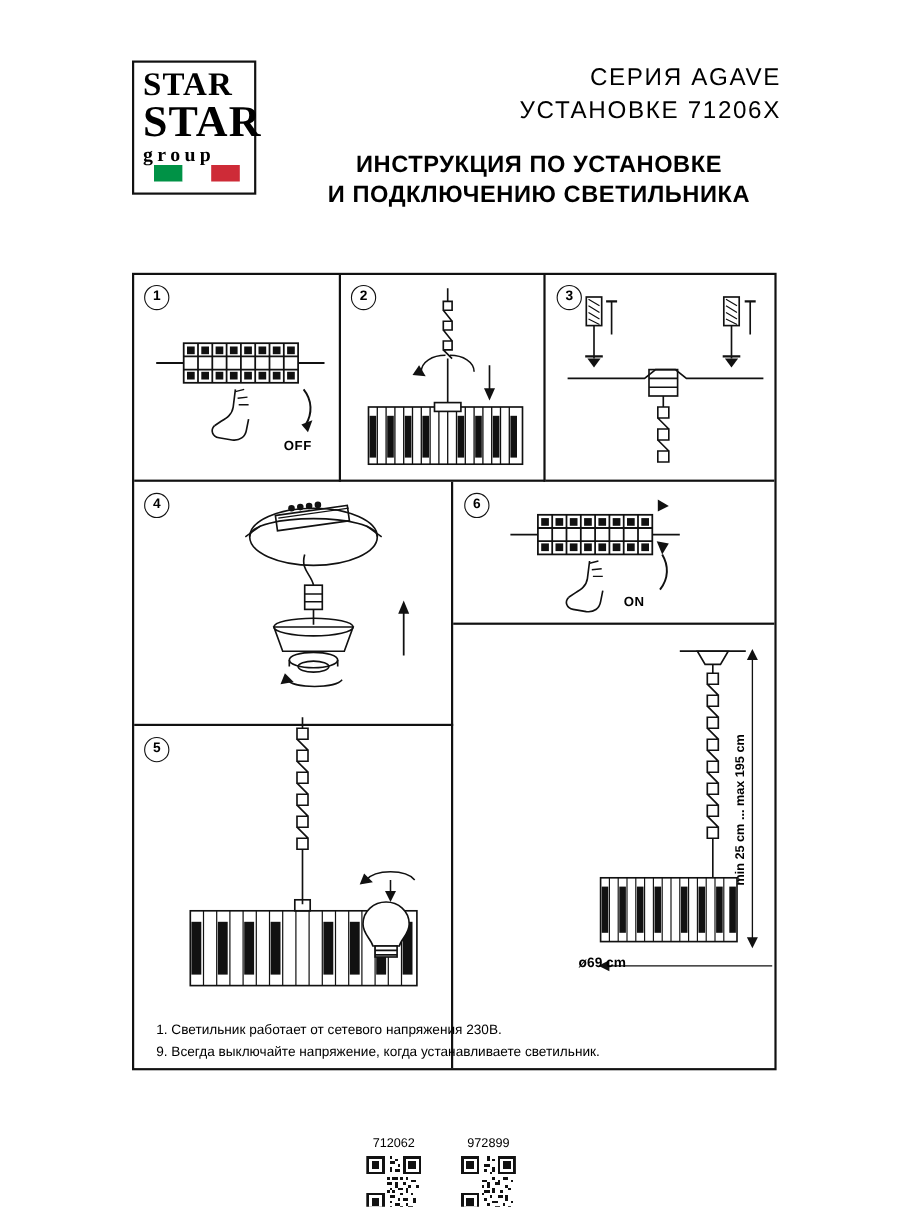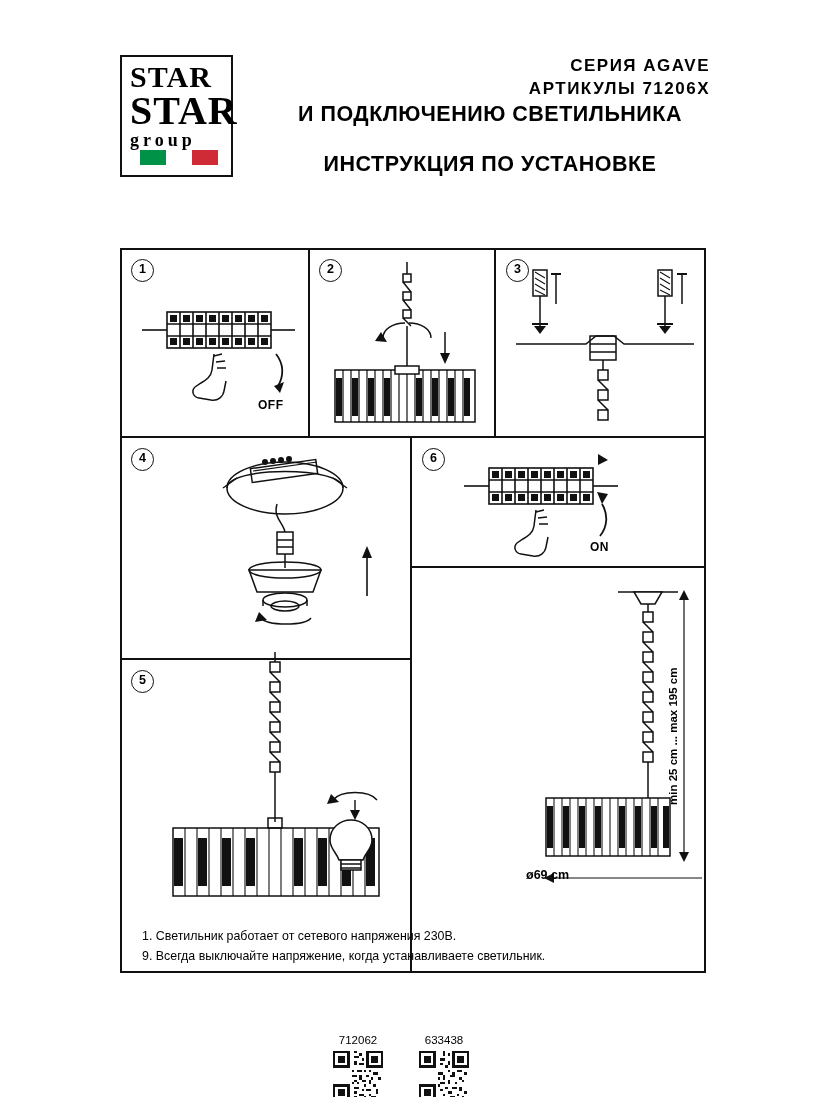--- a/index.html
+++ b/index.html
@@ -65,22 +65,22 @@
   .flag .r { background: #ce2b37; }
 
   .title-block {
     position: absolute;
     left: 150px;
     top: 0;
     width: 440px;
     text-align: right;
   }
   .series-line {
-    font-size: 17px;
-    font-weight: bold;
+    font-size: 22px;
+    font-weight: normal;
     letter-spacing: 1.5px;
     line-height: 1.35;
   }
   .instr-line {
     font-size: 21.5px;
     font-weight: bold;
     letter-spacing: 0.5px;
     line-height: 1.3;
     text-align: center;
     margin-top: 22px;
@@ -186,23 +186,23 @@
       </div>
       <div class="flag">
         <span class="g"></span>
           <span class="w"></span>
           <span class="r"></span>
       </div>
     </div>
 
     <div class="title-block">
       <div class="series-line">СЕРИЯ AGAVE</div>
-      <div class="series-line">АРТИКУЛЫ 71206X</div>
+      <div class="series-line">УСТАНОВКЕ 71206X</div>
+      <div class="instr-line">ИНСТРУКЦИЯ ПО УСТАНОВКЕ</div>
       <div class="instr-line" style="margin-top:0">И ПОДКЛЮЧЕНИЮ СВЕТИЛЬНИКА</div>
-      <div class="instr-line">ИНСТРУКЦИЯ ПО УСТАНОВКЕ</div>
     </div>
   </div>
 
   <div class="frame">
 
     <div class="cell br bb" style="left:0;top:0;width:188px;height:188px;"></div>
     <div class="cell br bb" style="left:188px;top:0;width:186px;height:188px;"></div>
     <div class="cell bb" style="left:374px;top:0;width:208px;height:188px;"></div>
 
     <div class="cell br bb" style="left:0;top:188px;width:290px;height:222px;"></div>
@@ -412,21 +412,21 @@
 
         <path d="M84 60 l-2 16 c-1 7 -6 10 -11 13 l-6 4" stroke-width="1.5"></path>
         <path d="M65 93 c-4 4 -2 10 4 11 l12 2 c7 1 12 -3 13 -9 l2 -10" stroke-width="1.5"></path>
         <path d="M84 62 l8 -2 M86 68 l9 -1 M87 74 l9 0" stroke-width="1.3"></path>
 
         <path d="M148 86 c8 -10 8 -22 2 -32" stroke-width="1.8"></path>
         <polygon points="146,6 156,12 146,17" fill="#111" stroke="none" transform="translate(0,-2)"></polygon>
         <path d="M150 54 l-5 -12 l11 2 z" fill="#111" stroke="none"></path>
       </g>
     </svg>
-    <div class="lbl" style="left:468px;top:290px;">ON</div>
+    <div class="lbl" style="left:445px;top:290px;">ON</div>
 
     <div class="step-num" style="left:9px;top:420px;">5</div>
     <svg style="position:absolute;left:25px;top:400px;" width="265" height="300" viewBox="0 0 265 300">
       <g stroke="#111" fill="none" stroke-width="1.5">
 
         <path d="M128 2 l0 10 M123 12 l10 0 l0 10 l-10 0 z M123 22 l10 10 M123 32 l10 0 l0 10 l-10 0 z M123 42 l10 10 M123 52 l10 0 l0 10 l-10 0 z M123 62 l10 10 M123 72 l10 0 l0 10 l-10 0 z M123 82 l10 10 M123 92 l10 0 l0 10 l-10 0 z M123 102 l10 10 M123 112 l10 0 l0 10 l-10 0 z"></path>
 
         <line x1="128" y1="122" x2="128" y2="172"></line>
         <rect x="121" y="168" width="14" height="10"></rect>
 
@@ -579,21 +579,21 @@
             <rect x="13" y="19" width="1" height="1"></rect>
           <rect x="16" y="19" width="2" height="1"></rect>
             <rect x="10" y="20" width="1" height="1"></rect>
           <rect x="14" y="20" width="1" height="1"></rect>
             <rect x="19" y="20" width="1" height="1"></rect>
         </g>
       </svg>
     </div>
 
     <div class="qr-item" style="left:86px;top:0;">
-      <div class="qr-code-label">633438</div>
+      <div class="qr-code-label">972899</div>
       <svg class="qr-canvas" viewBox="0 0 21 21" shape-rendering="crispEdges">
         <rect width="21" height="21" fill="#fff"></rect>
         <g fill="#111">
           <path d="M0 0h7v7h-7z"></path>
           <rect x="1" y="1" width="5" height="5" fill="#fff"></rect>
           <rect x="2" y="2" width="3" height="3"></rect>
           <path d="M14 0h7v7h-7z"></path>
           <rect x="15" y="1" width="5" height="5" fill="#fff"></rect>
           <rect x="16" y="2" width="3" height="3"></rect>
           <path d="M0 14h7v7h-7z"></path>

